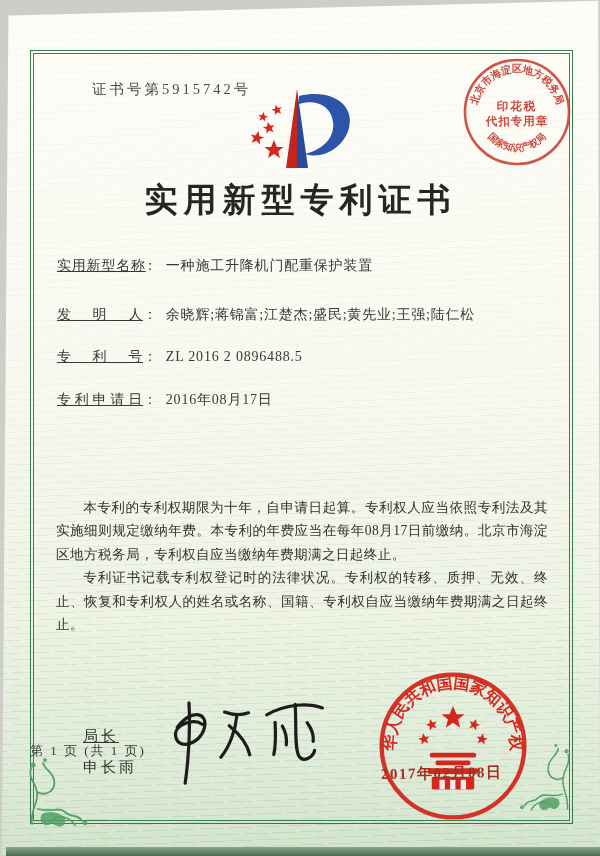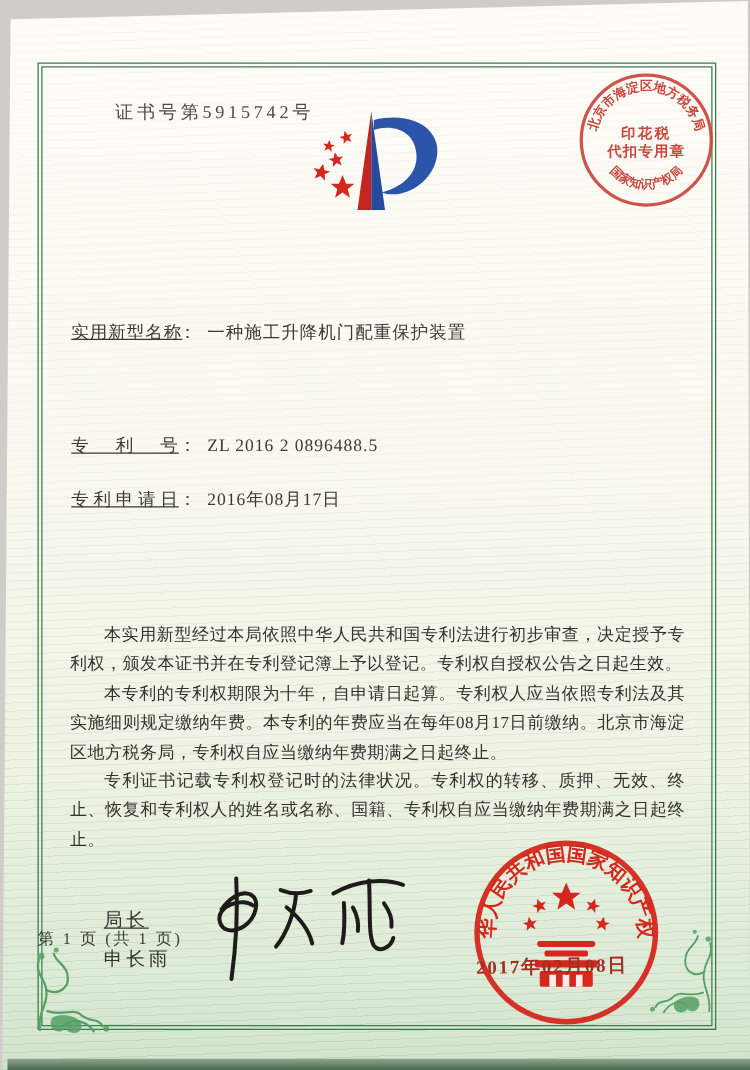--- a/index.html
+++ b/index.html
@@ -98,33 +98,36 @@
         <use href="#starA" transform="translate(24,52) scale(0.72) rotate(12)"></use>
         <use href="#starA" transform="translate(36,42) scale(0.62) rotate(-10)"></use>
         <use href="#starA" transform="translate(30,31) scale(0.5) rotate(8)"></use>
         <use href="#starA" transform="translate(44,24) scale(0.55) rotate(-14)"></use>
       </g>
       <path d="M64,3 L53,82 L64,82 Z" fill="#c4251c"></path>
       <path d="M64,3 L64,82 L75,82 Z" fill="#274a9c"></path>
       <path d="M66,10 C100,2 122,20 116,42 C111,61 90,74 72,68 C92,63 102,50 100,36 C98,19 82,13 66,18 Z" fill="#2c55aa"></path>
     </svg>
 
+    <div class="title">实用新型专利证书</div>
 
     <div class="field f0">
       <span class="lbl">实用新型名称</span><span class="colon">：</span><span>一种施工升降机门配重保护装置</span>
     </div>
+    <div class="field f1">
+      <span class="lbl">发明人</span><span class="colon">：</span><span>余晓辉;蒋锦富;江楚杰;盛民;黄先业;王强;陆仁松</span>
+    </div>
     <div class="field f2">
       <span class="lbl">专利号</span><span class="colon">：</span><span>ZL 2016 2 0896488.5</span>
     </div>
     <div class="field f3">
       <span class="lbl">专利申请日</span><span class="colon">：</span><span>2016年08月17日</span>
     </div>
 
     <div class="body-text">
-      <p>本实用新型经过本局依照中华人民共和国专利法进行初步审查，决定授予专利权，颁发本证书并在专利登记簿上予以登记。专利权自授权公告之日起生效。</p>
       <p>本专利的专利权期限为十年，自申请日起算。专利权人应当依照专利法及其实施细则规定缴纳年费。本专利的年费应当在每年08月17日前缴纳。北京市海淀区地方税务局，专利权自应当缴纳年费期满之日起终止。</p>
       <p>专利证书记载专利权登记时的法律状况。专利权的转移、质押、无效、终止、恢复和专利权人的姓名或名称、国籍、专利权自应当缴纳年费期满之日起终止。</p>
     </div>
 
     <div class="director-title">局长</div>
     <div class="director-name">申长雨</div>
 
     <svg class="signature" width="190" height="95" viewBox="0 0 190 95">
       <g fill="none" stroke="#1d1c1a" stroke-width="3.2" stroke-linecap="round" stroke-linejoin="round" transform="rotate(-3 95 48)">
         <path d="M28,32 C42,14 60,18 55,34 C50,50 28,55 26,41 C24,29 45,23 53,30"></path>

